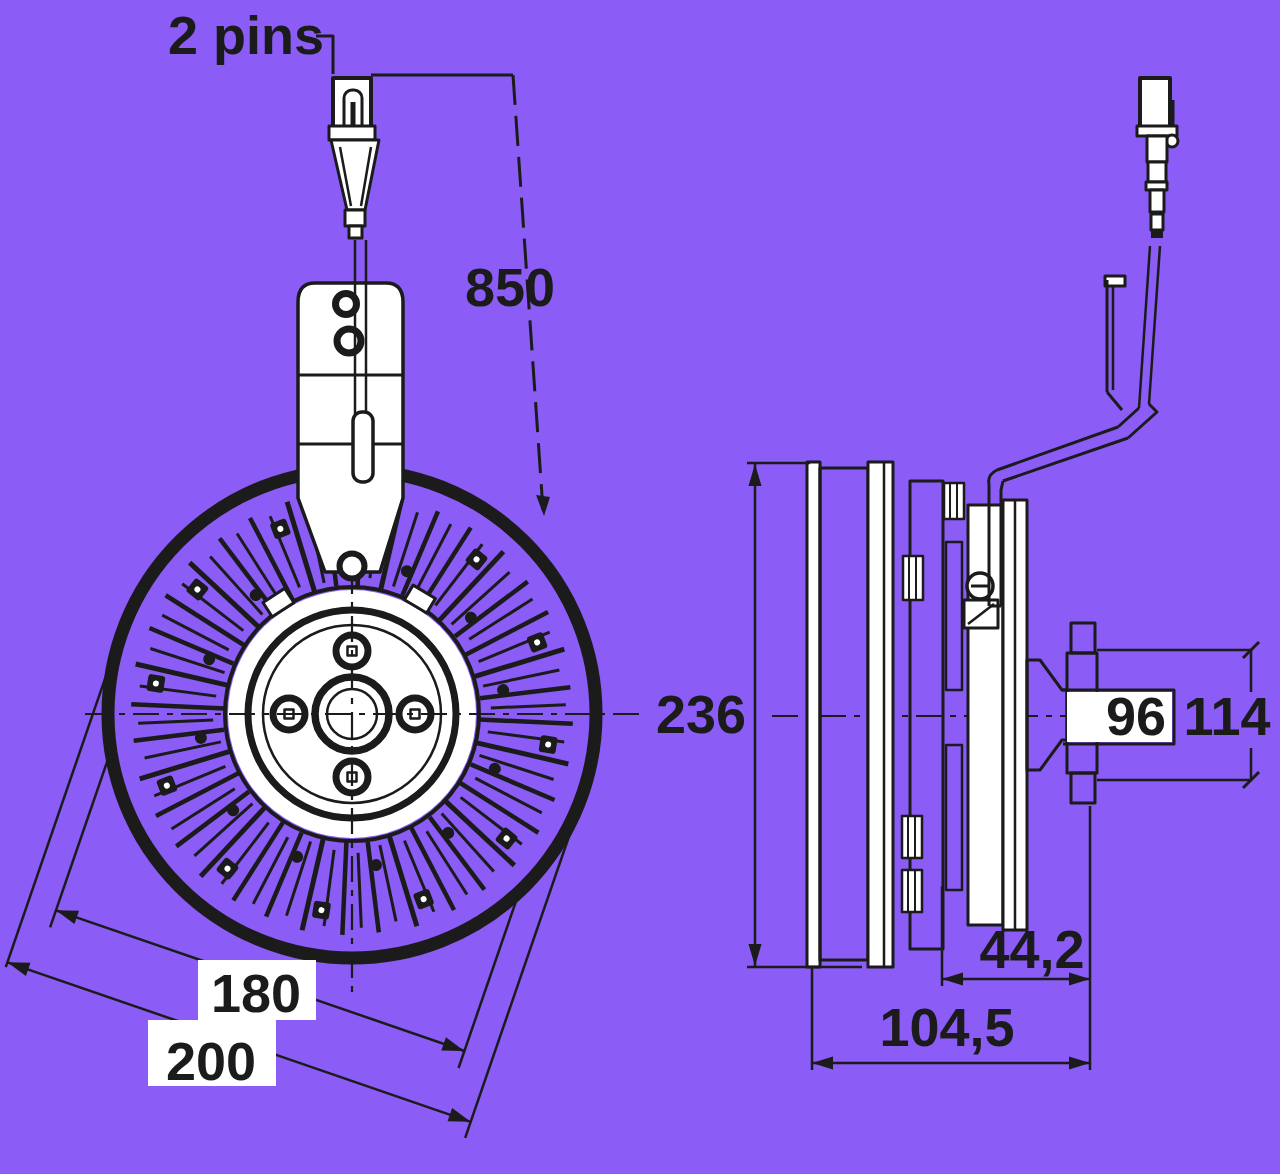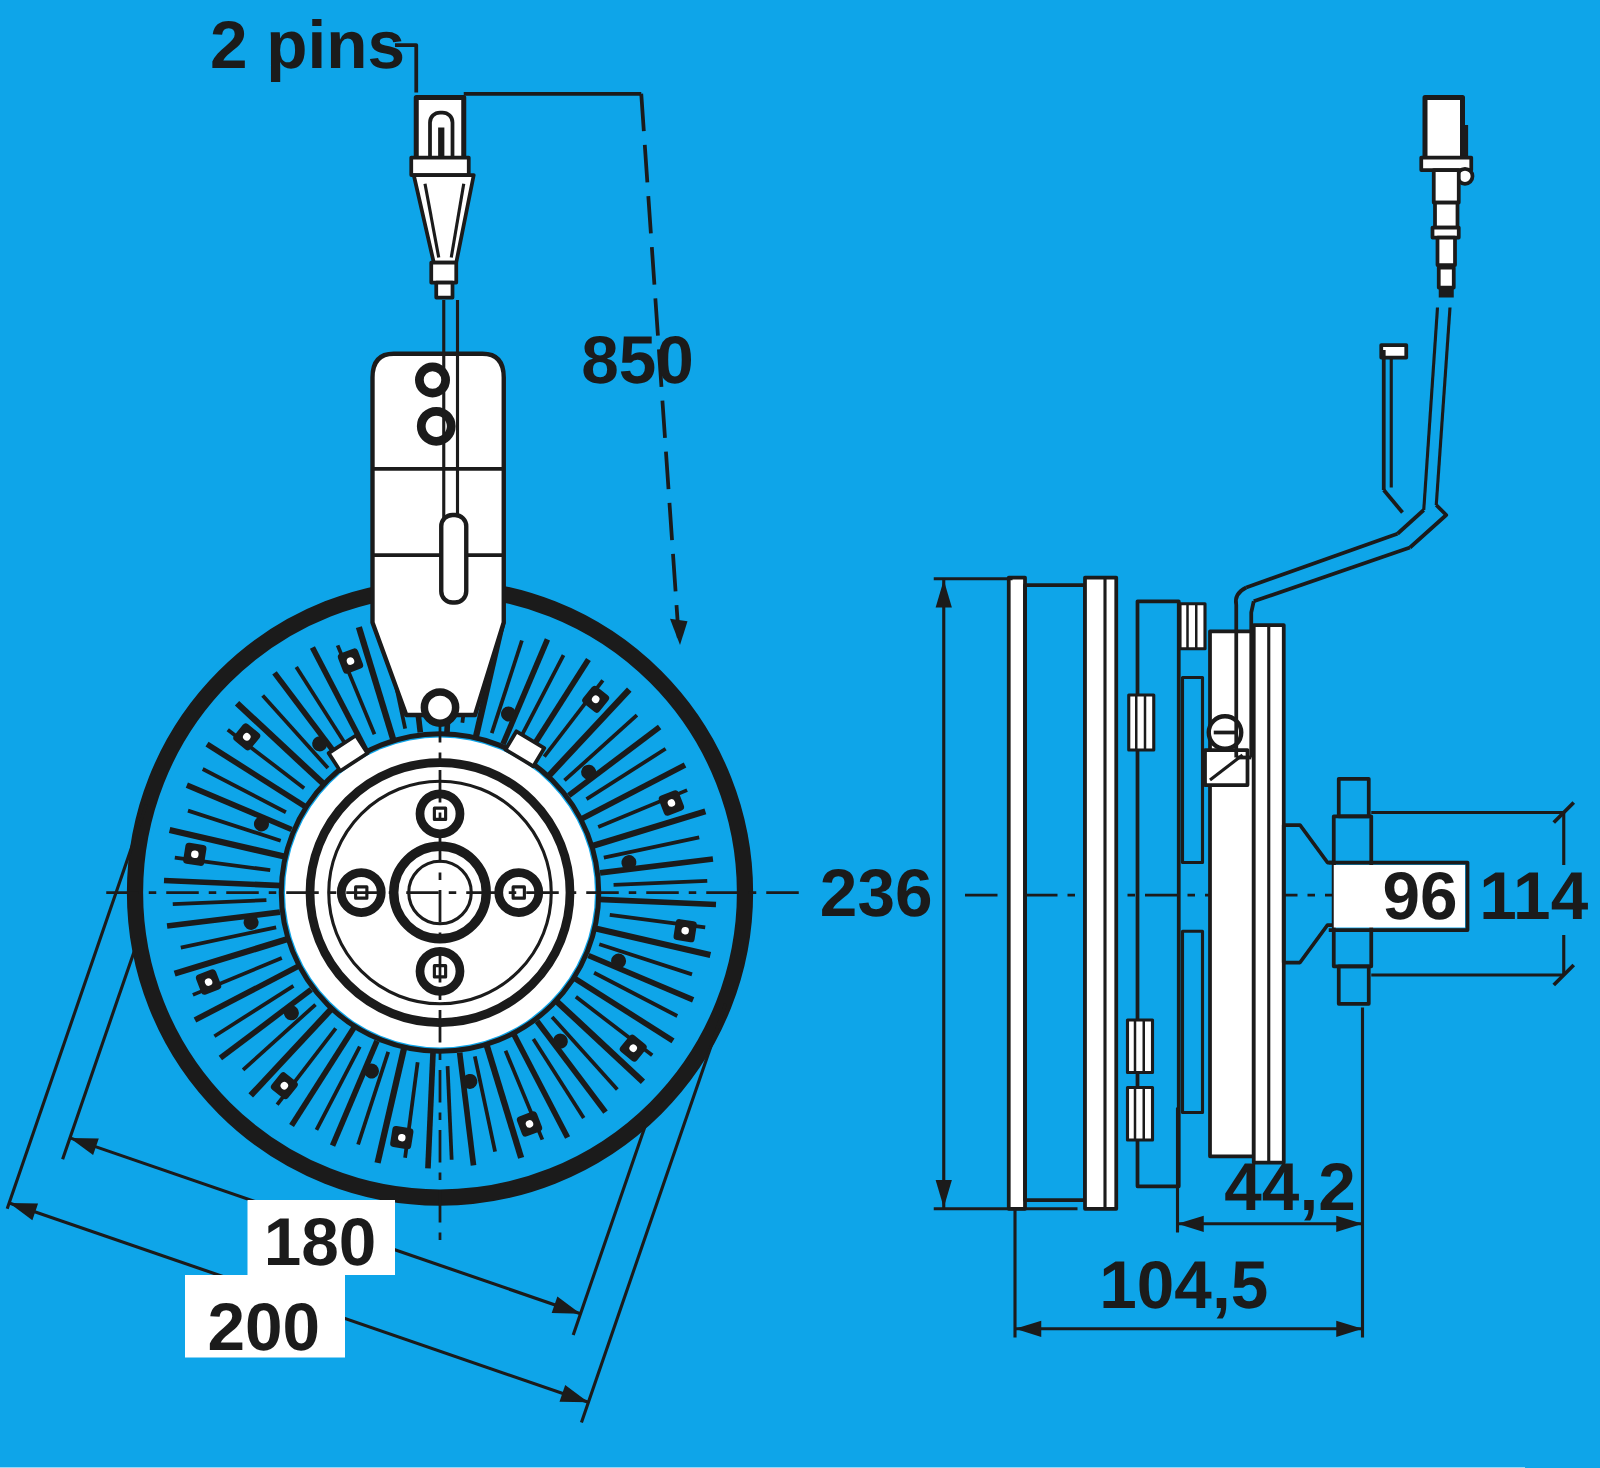--- a/index.html
+++ b/index.html
@@ -1,16 +1,16 @@
 <!DOCTYPE html>
 <html><head>
 <meta charset="utf-8">
 <style>
   html,body{margin:0;padding:0;background:#ffffff;}
-  .stage{position:relative;width:1280px;height:1174px;background:#0ea5e9;overflow:hidden;}
+  .stage{position:relative;width:1280px;height:1174px;background:#8b5cf6;overflow:hidden;}
   svg{display:block;}
   .ln{stroke:#1b1b1b;fill:none;stroke-linejoin:round;stroke-linecap:butt;}
   .wf{fill:#ffffff;}
   .bf{fill:#1b1b1b;stroke:none;}
   .dim{font:bold 54px "Liberation Sans","DejaVu Sans",sans-serif;fill:#1b1b1b;stroke:none;}
   .cl{stroke-dasharray:26 8 6 8;}
   .dash{stroke-dasharray:30 11;}
 </style>
 </head>
 <body>

